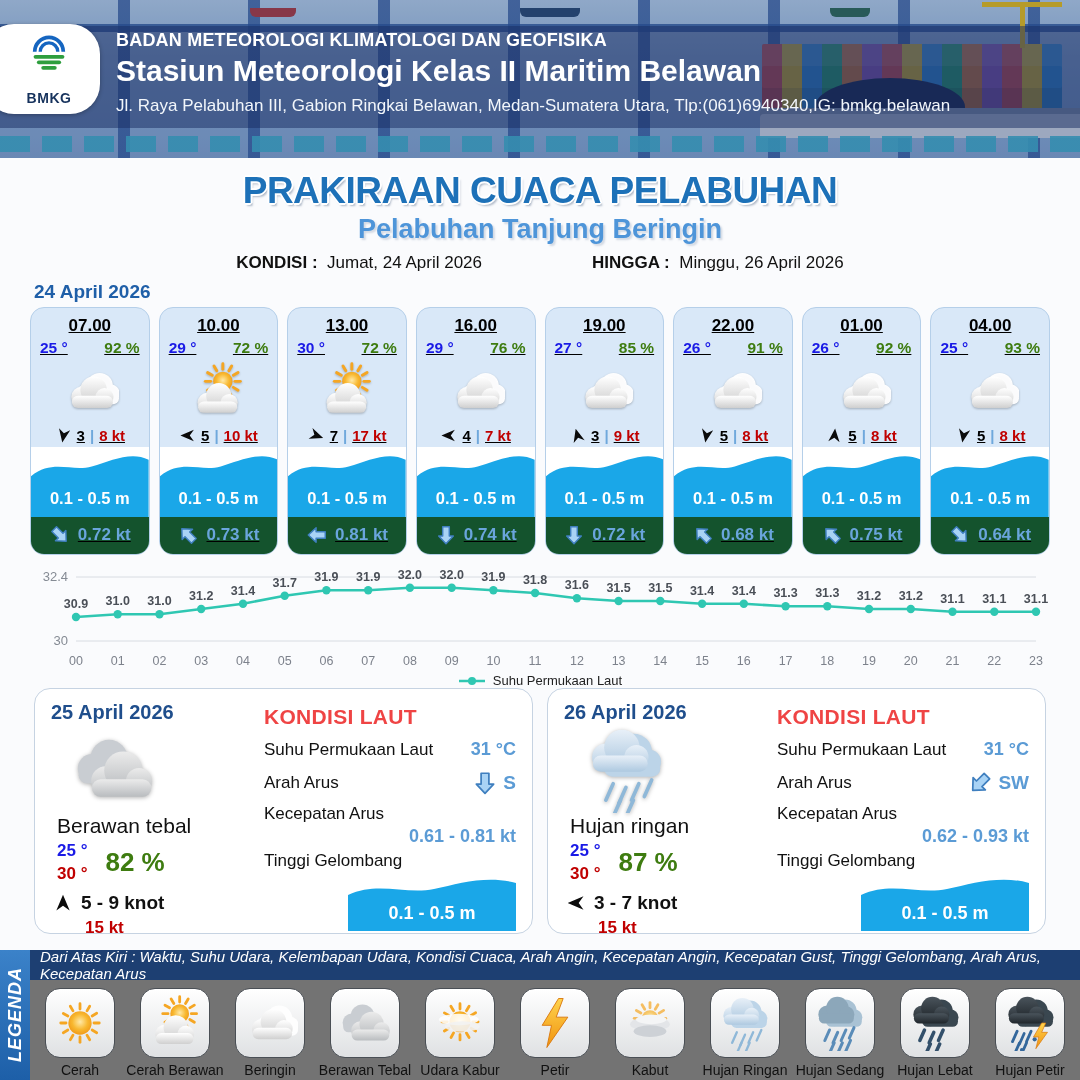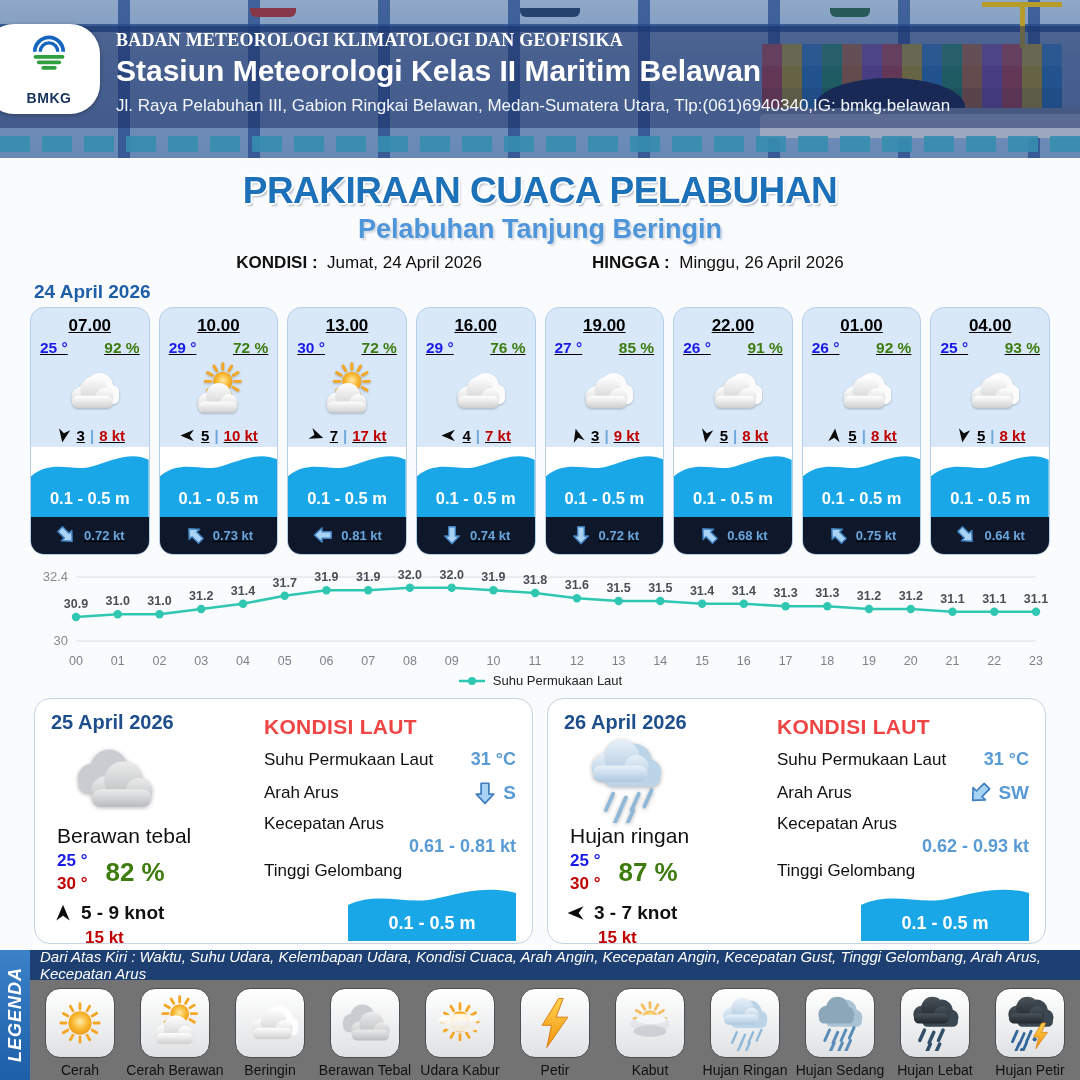--- a/index.html
+++ b/index.html
@@ -21,21 +21,21 @@
   .ship2 { position:absolute; left:815px; top:78px; width:150px; height:36px; background:#17233d; border-radius:50% 50% 4px 4px / 80% 80% 4px 4px; }
   .crane { position:absolute; right:55px; top:2px; width:5px; height:46px; background:#f1c40f; }
   .crane:after { content:""; position:absolute; left:-38px; top:0; width:80px; height:5px; background:#f1c40f; }
   .seats { position:absolute; left:0; right:0; bottom:6px; height:16px;
     background:repeating-linear-gradient(90deg,#3fb0c9 0 30px, transparent 30px 42px); opacity:.9; }
   .hdr .tint { position:absolute; inset:0; background:rgba(30,52,110,.28); }
   .hdr .band { position:absolute; left:0; right:0; top:26px; height:102px; background:rgba(24,44,98,.5); }
   .logo-pill { position:absolute; left:-16px; top:24px; width:116px; height:90px; background:#fff; border-radius:30px; box-shadow:0 1px 4px rgba(0,0,0,.3); display:flex; flex-direction:column; align-items:center; justify-content:center; padding-left:14px; }
   .logo-pill .bmkg-label { font-size:14px; font-weight:bold; color:#16325c; letter-spacing:.5px; margin-top:13px; }
   .hdr-text { position:absolute; left:116px; top:30px; right:12px; color:#fff; }
-  .hdr-org { font-size:18px; font-weight:bold; letter-spacing:.2px;font-family:Liberation Serif, serif; }
+  .hdr-org { font-size:18px; font-weight:bold; letter-spacing:.2px; }
   .hdr-station { font-size:30px; font-weight:bold; margin-top:3px; }
   .hdr-addr { font-size:17px; margin-top:8px; color:#f2f6fb; }
 
   
   .titleblock { text-align:center; padding-top:12px; }
   .main-title { font-size:37px; font-weight:800; letter-spacing:-.5px; color:#1d71b8;
     text-shadow:-2px 0 #fff,2px 0 #fff,0 -2px #fff,0 2px #fff,-1px -1px #fff,1px 1px #fff,2px 3px 2px rgba(90,110,140,.45); }
   .sub-title { font-size:27px; font-weight:bold; color:#4e95d9; margin-top:2px;
     text-shadow:2px 2px 2px rgba(120,140,170,.3); }
   .valid-row { display:flex; justify-content:center; gap:110px; margin-top:8px; font-size:17px; color:#111; }
@@ -51,29 +51,29 @@
   .fc-hum { color:#3e7c10; }
   .fc-icon { height:62px; display:flex; align-items:center; justify-content:center; margin-top:4px; }
   .fc-icon svg { width:58px; height:58px; filter:drop-shadow(0 1px 1px rgba(0,0,0,.25)); }
   .fc-wind { display:flex; align-items:center; justify-content:center; gap:5px; font-size:15px; font-weight:bold; margin-top:2px; height:24px;}
   .fc-wind .dart { width:17px; height:17px; flex:0 0 auto; }
   .fc-sep { color:#6fa8dc; font-weight:bold; }
   .fc-gust { color:#c00000; }
   .fc-wave { position:relative; background:#fff; height:72px; margin-top:auto; }
   .fc-wave svg { position:absolute; inset:0; width:100%; height:100%; }
   .fc-wave .wave-text { position:absolute; left:0; right:0; bottom:9px; text-align:center; color:#fff; font-size:16.5px; font-weight:bold; }
-  .fc-current { background:#0f172a; height:38px; display:flex; align-items:center; justify-content:center; gap:7px; font-size:13px; font-weight:bold; color:#6aa5dc; }
+  .fc-current { background:#14532d; height:38px; display:flex; align-items:center; justify-content:center; gap:7px; font-size:17px; font-weight:bold; color:#6aa5dc; }
   .fc-current .cur-arrow { width:22px; height:22px; flex:0 0 auto; }
 
   
   .chart-wrap { margin:6px 30px 0 30px; }
   .chart-legend { display:flex; align-items:center; justify-content:center; gap:7px; font-size:13px; color:#222; margin-top:0px; }
 
   
-  .daycards { display:flex; gap:14px; margin:10px 34px 0 34px; }
+  .daycards { display:flex; gap:14px; margin:0 34px 0 34px; }
   .dcard { flex:1; background:#fff; border:1px solid #c6d3e2; border-radius:16px; padding:12px 16px; height:246px; position:relative; display:grid; grid-template-columns:205px 1fr; column-gap:8px; }
   .dc-date { font-size:20px; font-weight:bold; color:#1f4e8c; }
   .dc-icon { height:86px; display:flex; align-items:center; justify-content:flex-start; margin:2px 0 0 18px; }
   .dc-icon svg { width:88px; height:88px; filter:drop-shadow(0 1px 2px rgba(0,0,0,.3)); }
   .dc-cond { font-size:21px; color:#111; margin:2px 0 2px 6px; }
   .dc-th { display:flex; align-items:center; gap:18px; margin-left:6px; }
   .dc-temps { display:flex; flex-direction:column; font-size:17px; font-weight:bold; line-height:1.35; }
   .dc-tmin { color:#1a1ae6; } .dc-tmax { color:#c00000; }
   .dc-hum { font-size:26px; font-weight:bold; color:#3e7c10; }
   .dc-wind { display:flex; align-items:center; gap:8px; font-size:19px; font-weight:bold; color:#111; margin:6px 0 0 2px; }

